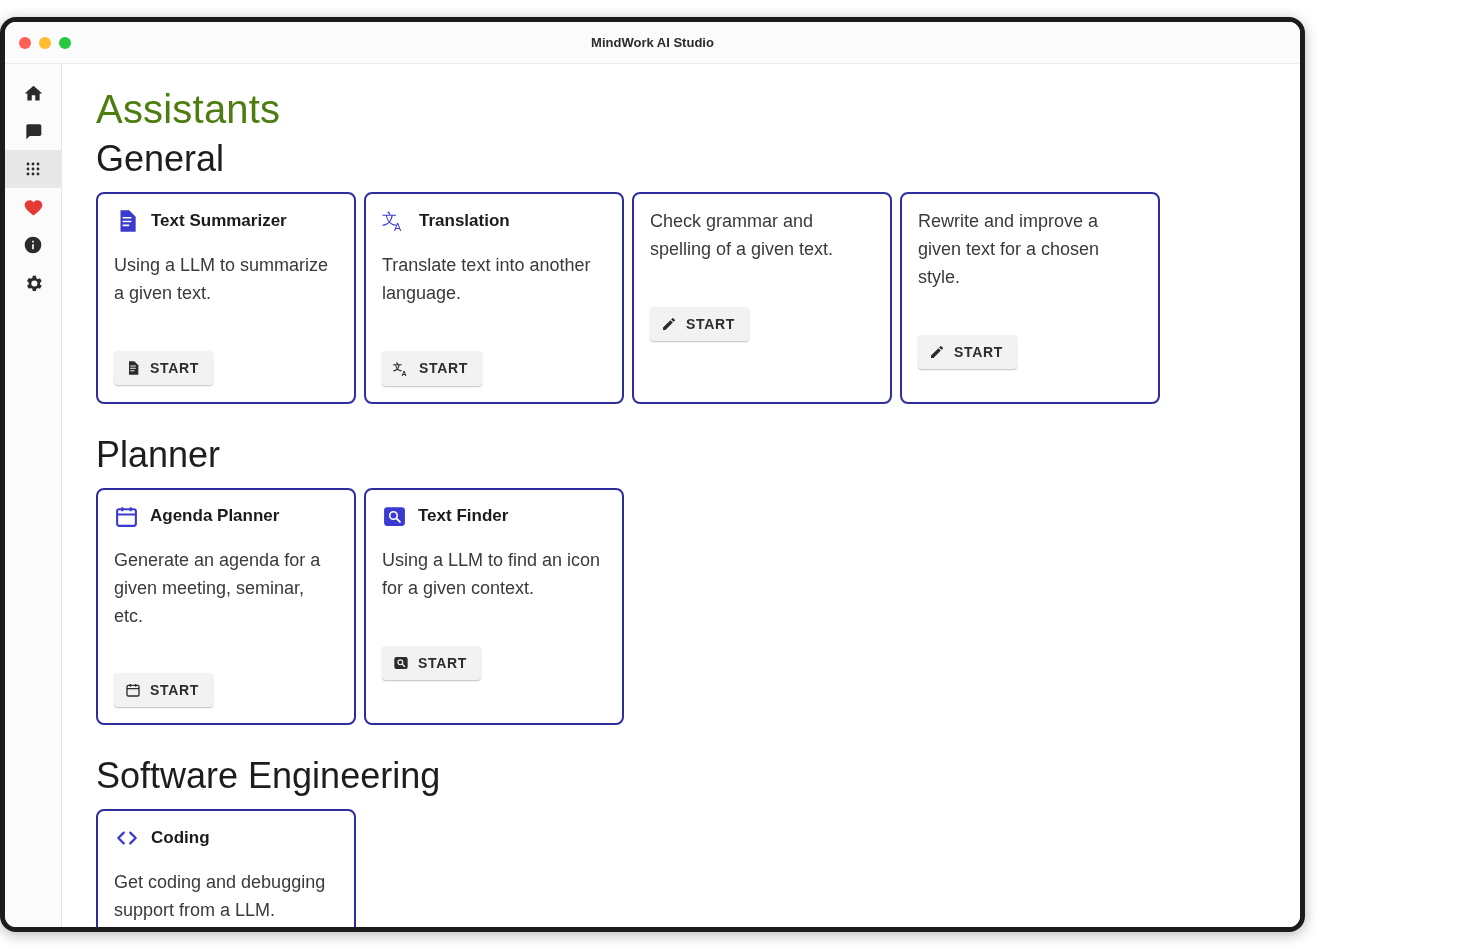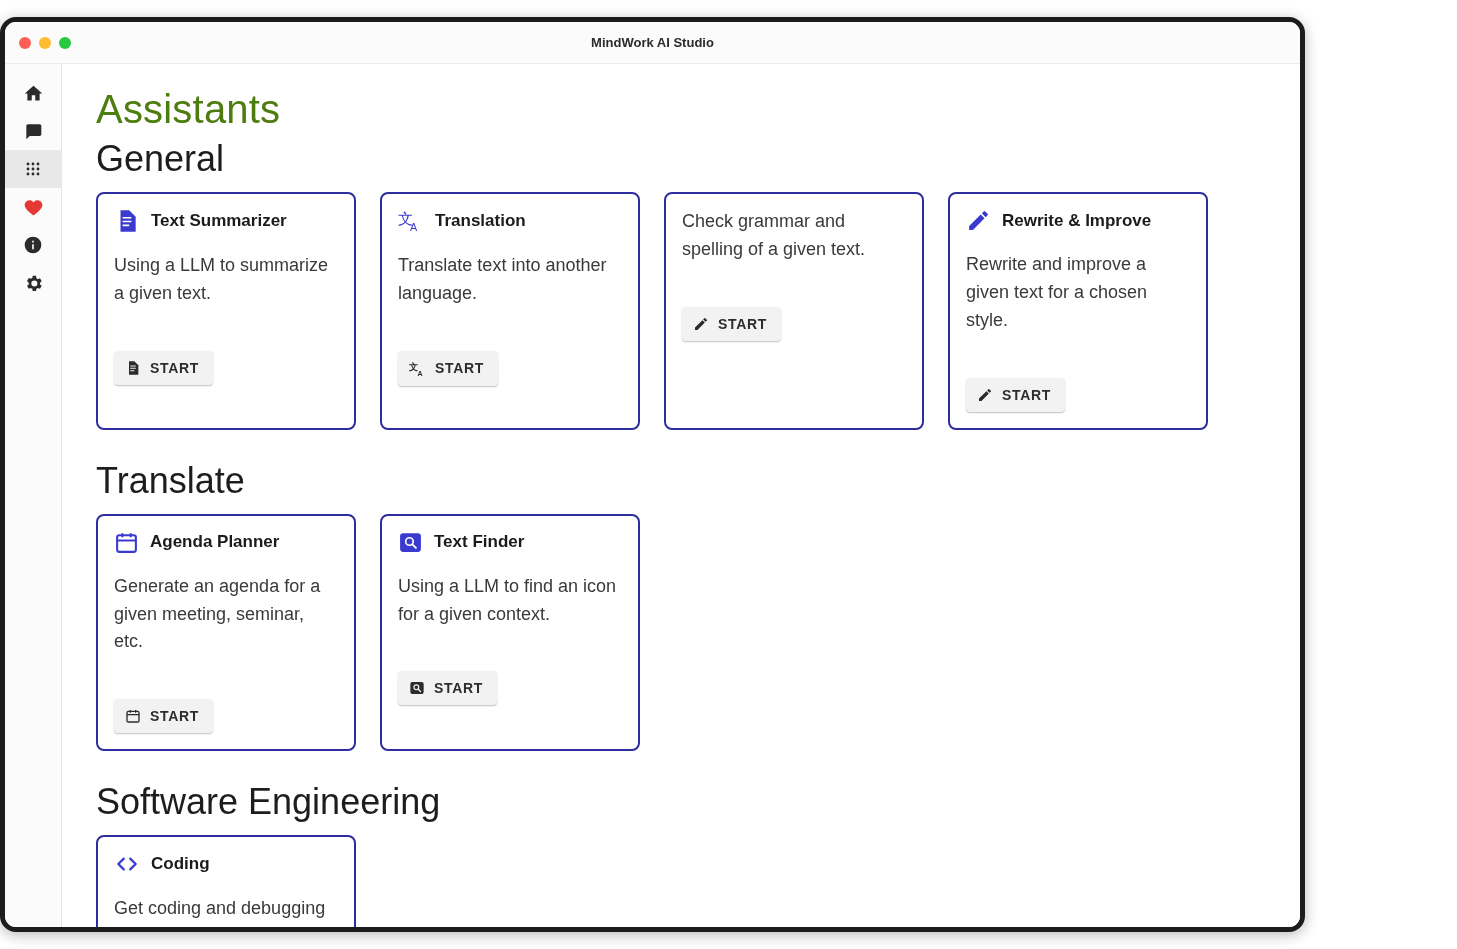--- a/index.html
+++ b/index.html
@@ -103,21 +103,21 @@
   .group-title {
     font-size: 36px;
     font-weight: 400;
     color: #1d1d1d;
     margin: 6px 0 12px 0;
   }
   .group-title.spaced { margin-top: 30px; }
   .cards {
     display: flex;
     flex-wrap: wrap;
-    gap: 24px;
+    gap: 8px;
   }
   .card {
     width: 260px;
     border: 2px solid #2d2d9e;
     border-radius: 8px;
     background: #ffffff;
     padding: 14px 16px 16px 16px;
     display: flex;
     flex-direction: column;
   }
@@ -285,41 +285,33 @@
               <span class="ico">
                 <svg width="16" height="16" viewBox="0 0 24 24" fill="#2b2b2b">
                     <path d="M3 17.3V21h3.7L17.8 9.9l-3.7-3.7L3 17.3zM20.7 7a1 1 0 0 0 0-1.4l-2.3-2.3a1 1 0 0 0-1.4 0l-1.8 1.8 3.7 3.7L20.7 7z"></path>
                   </svg>
               </span>
               <span>START</span>
             </button>
           </div>
 
           <div class="card">
-            <div class="card-head">
-              <span class="ico">
-                <svg width="25" height="25" viewBox="0 0 24 24" fill="#3a3ad0">
-                    <path d="M3 17.3V21h3.7L17.8 9.9l-3.7-3.7L3 17.3zM20.7 7a1 1 0 0 0 0-1.4l-2.3-2.3a1 1 0 0 0-1.4 0l-1.8 1.8 3.7 3.7L20.7 7z"></path>
-                  </svg>
-              </span>
-              <span class="card-title">Rewrite &amp; Improve</span>
-            </div>
             <div class="card-desc">Rewrite and improve a given text for a chosen style.</div>
             <button class="start-btn">
               <span class="ico">
                 <svg width="16" height="16" viewBox="0 0 24 24" fill="#2b2b2b">
                     <path d="M3 17.3V21h3.7L17.8 9.9l-3.7-3.7L3 17.3zM20.7 7a1 1 0 0 0 0-1.4l-2.3-2.3a1 1 0 0 0-1.4 0l-1.8 1.8 3.7 3.7L20.7 7z"></path>
                   </svg>
               </span>
               <span>START</span>
             </button>
           </div>
         </div>
 
-        <h2 class="group-title spaced">Translate</h2>
+        <h2 class="group-title spaced">Planner</h2>
         <div class="cards">
 
           <div class="card">
             <div class="card-head">
               <span class="ico">
                 <svg width="25" height="25" viewBox="0 0 24 24" fill="none" stroke="#3a3ad0" stroke-width="2">
                     <rect x="3" y="5" width="18" height="16" rx="2"></rect>
                     <path d="M3 10h18M8 3v4M16 3v4"></path>
                   </svg>
               </span>

